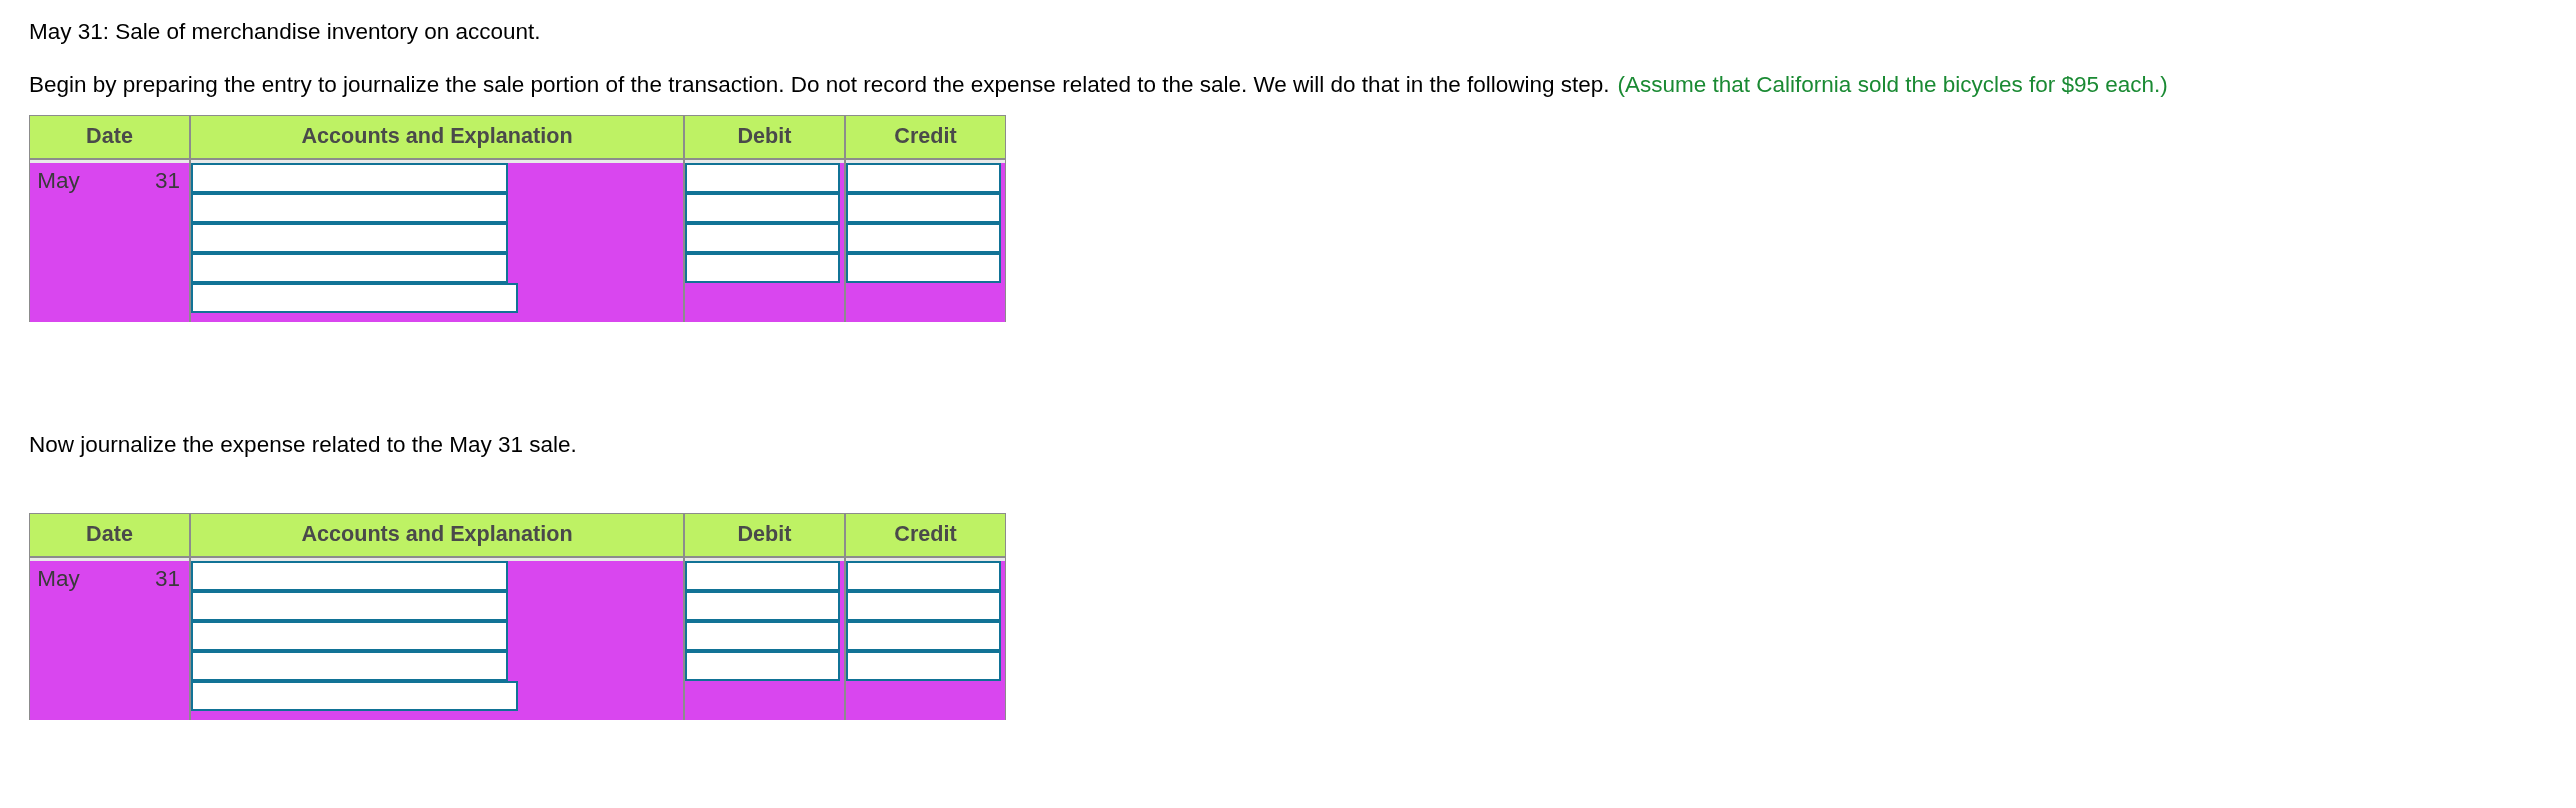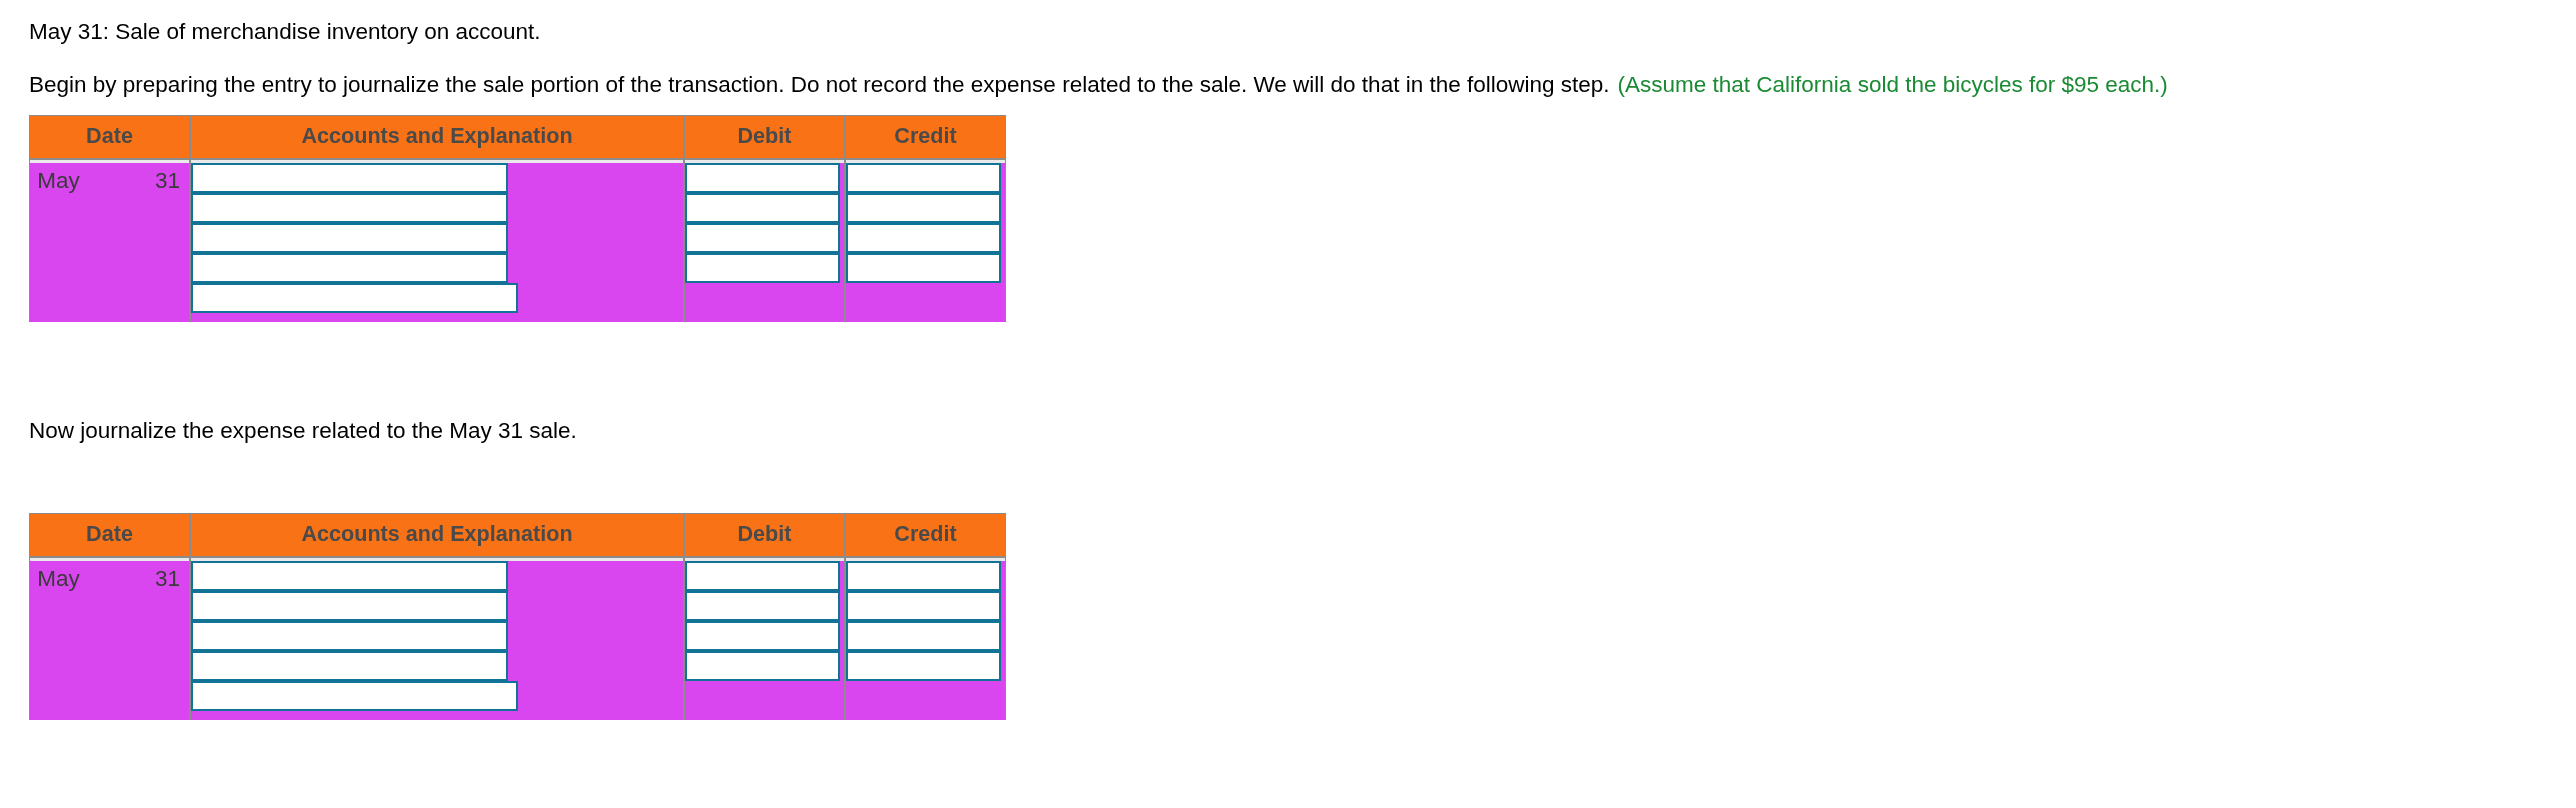--- a/index.html
+++ b/index.html
@@ -42,21 +42,21 @@
     border-spacing: 0;
     background: #e9e9e9;
     font-size: 21.6px;
   }
   .journal .col-date    { width: 161px; }
   .journal .col-acct    { width: 494px; }
   .journal .col-debit   { width: 161px; }
   .journal .col-credit  { width: 161px; }
 
   .journal thead th {
-    background: #f97316;
+    background: #bef264;
     color: #4a4a4a;
     font-size: 21.6px;
     font-weight: bold;
     text-align: center;
     padding: 7.2px 0 9px 0;
     border-top: 1.8px solid #8c8c8c;
     border-bottom: 1.8px solid #8c8c8c;
     border-left: 1.8px solid #8c8c8c;
     border-right: 1.8px solid #8c8c8c;
     box-sizing: border-box;
@@ -206,21 +206,21 @@
       <tr class="last-row">
         <td class="cellpad tall">
           <input class="fld acct wide" type="text" value="" style="">
         </td>
         <td class="blank-cell"></td>
         <td class="blank-cell"></td>
       </tr>
     </tbody>
   </table>
 
-  <div class="para" style="left:29px; top:417px;text-align:center;">Now journalize the expense related to the May 31 sale.</div>
+  <div class="para" style="left:29px; top:431px;text-align:center;">Now journalize the expense related to the May 31 sale.</div>
 
 
   <table class="journal" style="left:29px; top:513px;">
     <colgroup>
       <col class="col-date">
         <col class="col-acct">
         <col class="col-debit">
         <col class="col-credit">
     </colgroup>
     <thead>

